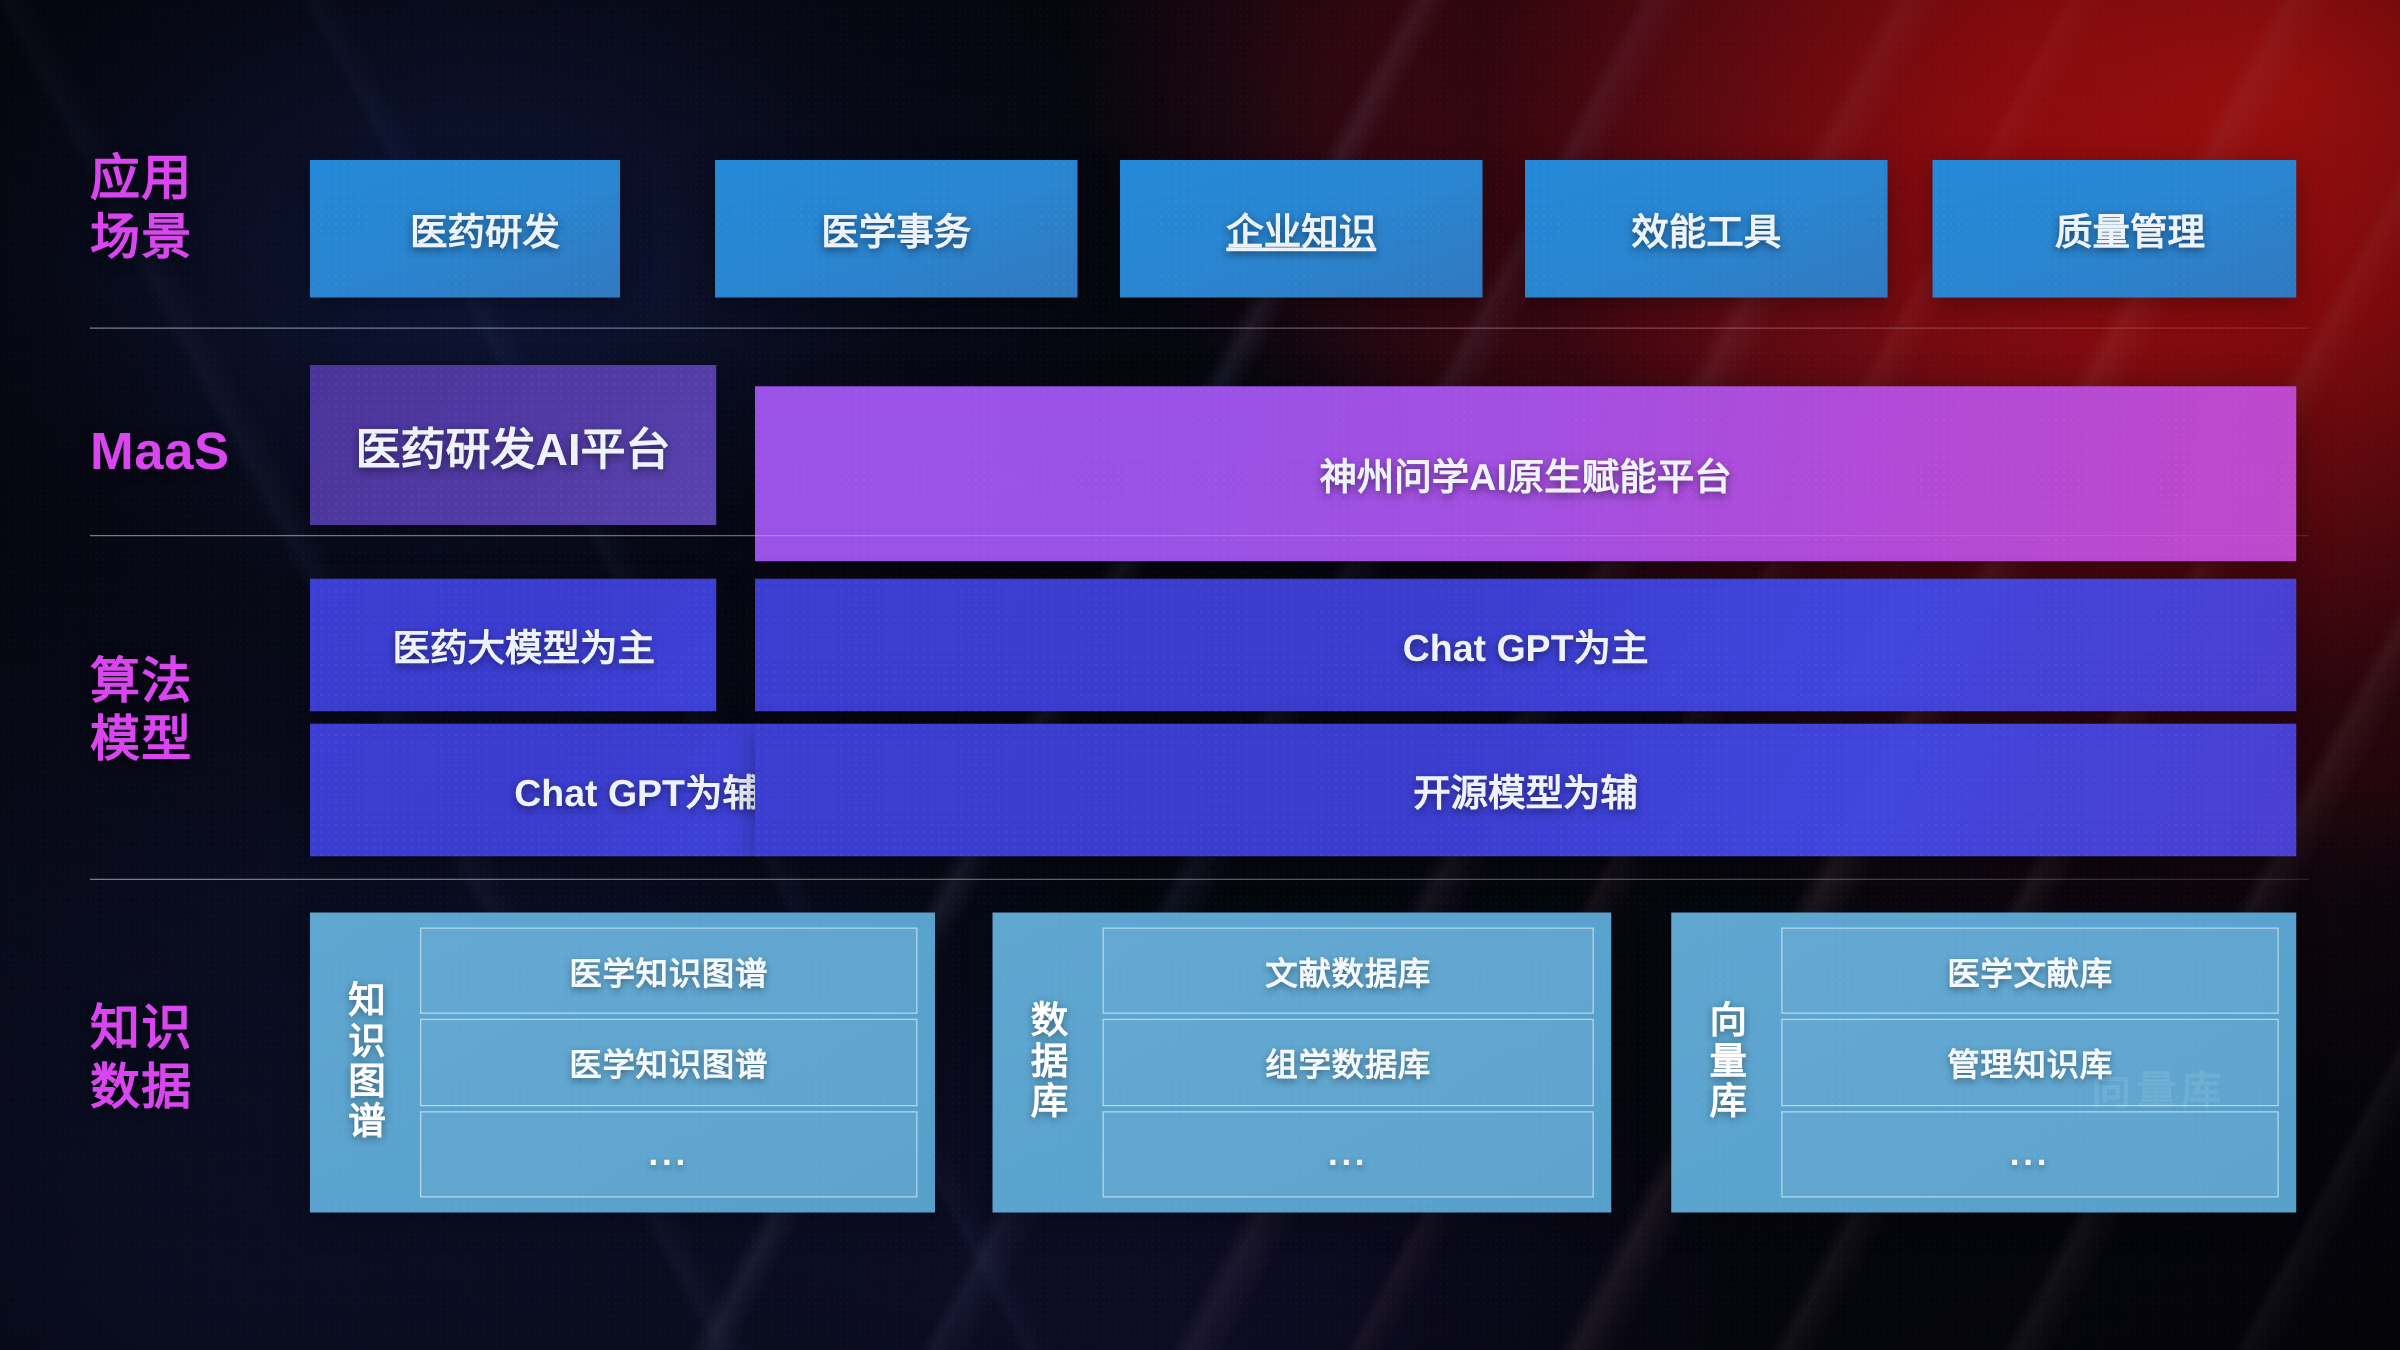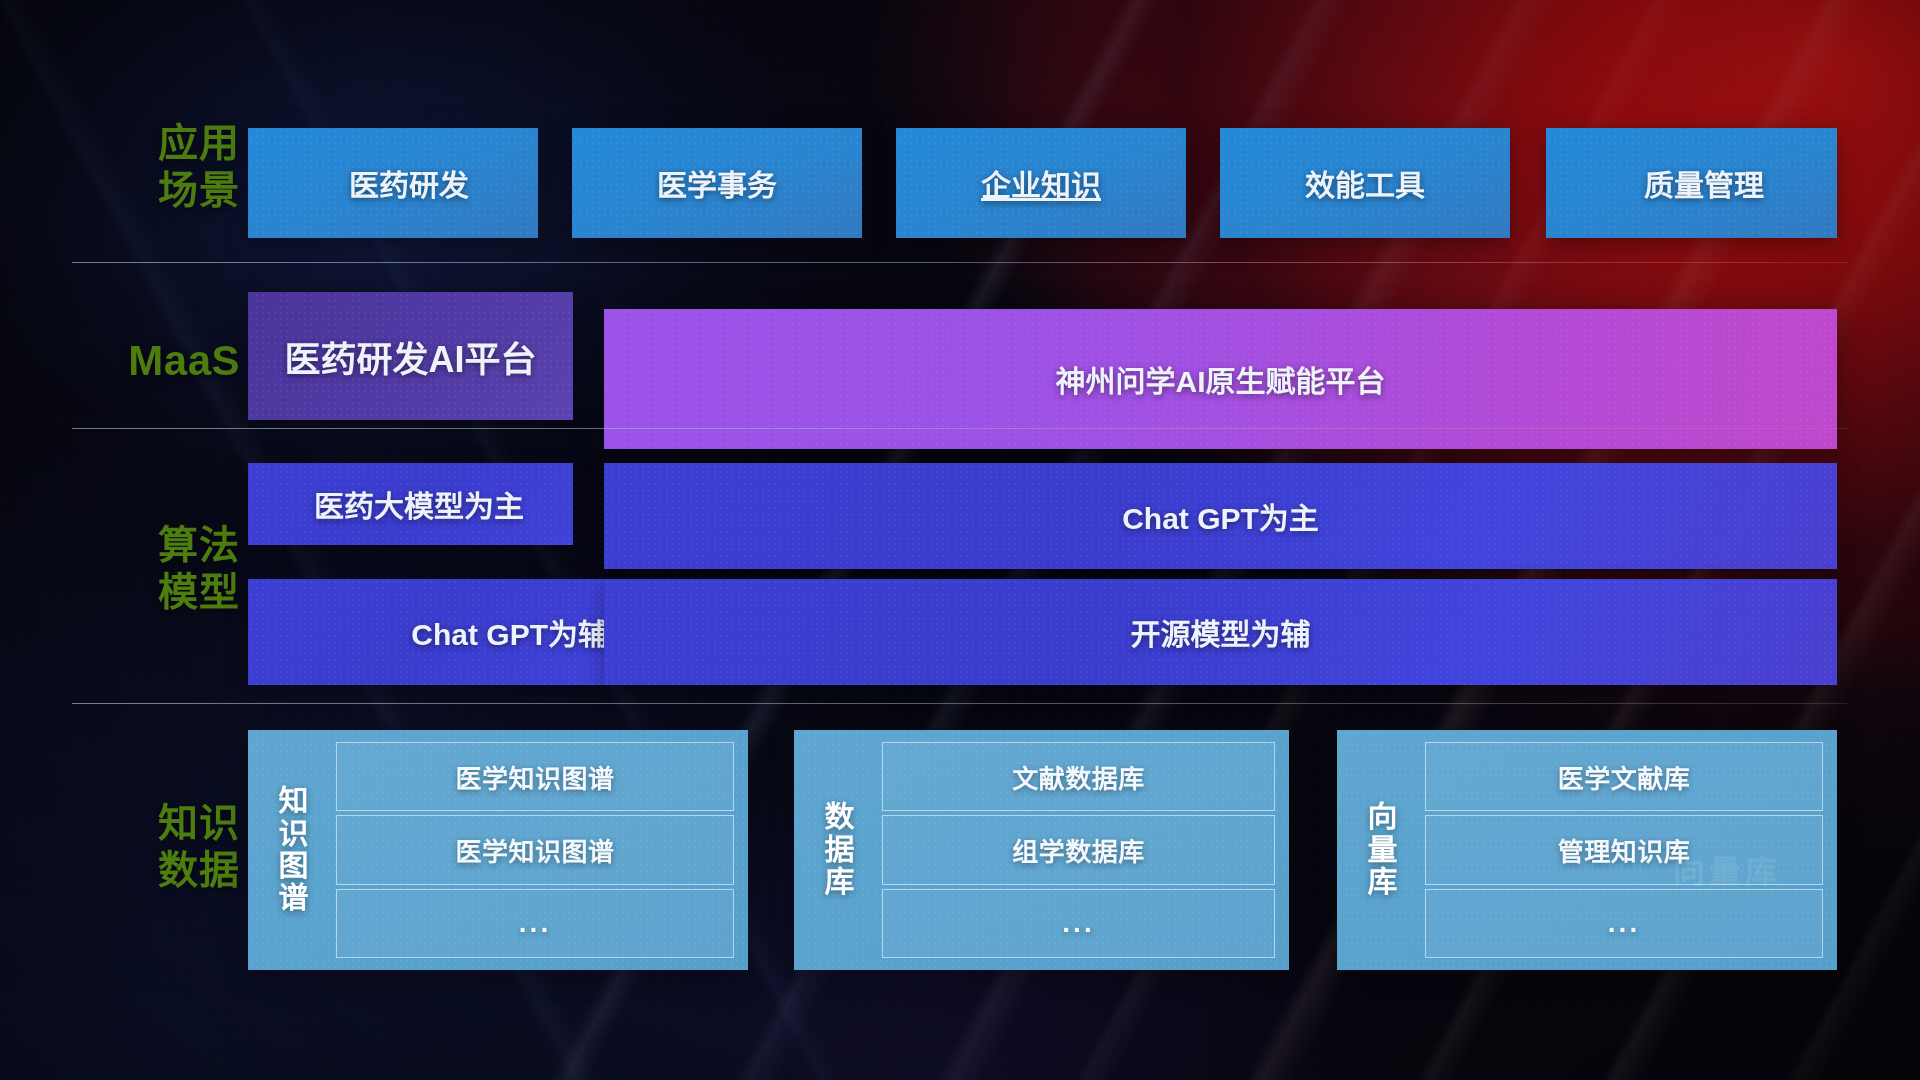--- a/index.html
+++ b/index.html
@@ -76,25 +76,25 @@
   #content {
     position: absolute;
     left: 0; top: 0;
     width: 1920px;
     height: 1080px;
   }
   .row-label {
     position: absolute;
     left: 72px;
     width: 168px;
-    color: #4d7c0f;
+    color: #d946ef;
     font-size: 40px;
     font-weight: 700;
     line-height: 1.18;
-    text-align: right;
+    text-align: left;
     letter-spacing: 1px;
     text-shadow: 0 2px 10px rgba(0,0,0,0.65);
     white-space: pre-line;
   }
   .row-label.latin {
     font-size: 42px;
     letter-spacing: 0.5px;
   }
   .divider {
     position: absolute;
@@ -152,21 +152,21 @@
     box-shadow: 0 6px 26px rgba(0,0,0,0.35);
     margin-top: 21px;
   }
 
   
   .alg-box {
     font-size: 30px;
     background: linear-gradient(135deg, #3d3fd4 0%, #3a3cce 50%, #3f42d8 100%);
     box-shadow: 0 6px 22px rgba(0,0,0,0.32);
   }
-  .alg-l1 { top: 463px; left: 248px; width: 325px; height: 82px; padding-left: 17px; }
+  .alg-l1 { top: 463px; left: 248px; width: 325px; height: 106px; padding-left: 17px; }
   .alg-r1 { top: 463px; left: 604px; width: 1233px; height: 106px;
             background: linear-gradient(118deg, #3c3ed2 0%, #3a3ccd 40%, #4145dc 72%, #4a3fd0 100%); }
   .alg-l2 { top: 579px; left: 248px; width: 360px; height: 106px; justify-content: flex-end; }
   .alg-r2 { top: 579px; left: 604px; width: 1233px; height: 106px;
             background: linear-gradient(118deg, #3c3ed2 0%, #3a3ccd 40%, #4145dc 72%, #4a3fd0 100%); }
 
   
   .kd-group {
     position: absolute;
     top: 730px;
@@ -244,21 +244,21 @@
   <div class="bg-base2"></div>
   <div class="halftone"></div>
   <div class="streaks"></div>
   <div class="vignette"></div>
 
   <div id="content">
 
     <div class="row-label" style="top:120px;">应用
 场景</div>
 
-    <div class="box app-box" style="left:248px; width:290px;padding-left:32px;">
+    <div class="box app-box" style="left:248px; width:248px;padding-left:32px;">
       <div class="dots-overlay"></div>
       <span>医药研发</span>
     </div>
     <div class="box app-box" style="left:572px; width:290px;">
       <div class="dots-overlay"></div>
       <span>医学事务</span>
     </div>
     <div class="box app-box" style="left:896px; width:290px;text-decoration:underline;">
       <div class="dots-overlay"></div>
       <span>企业知识</span>

